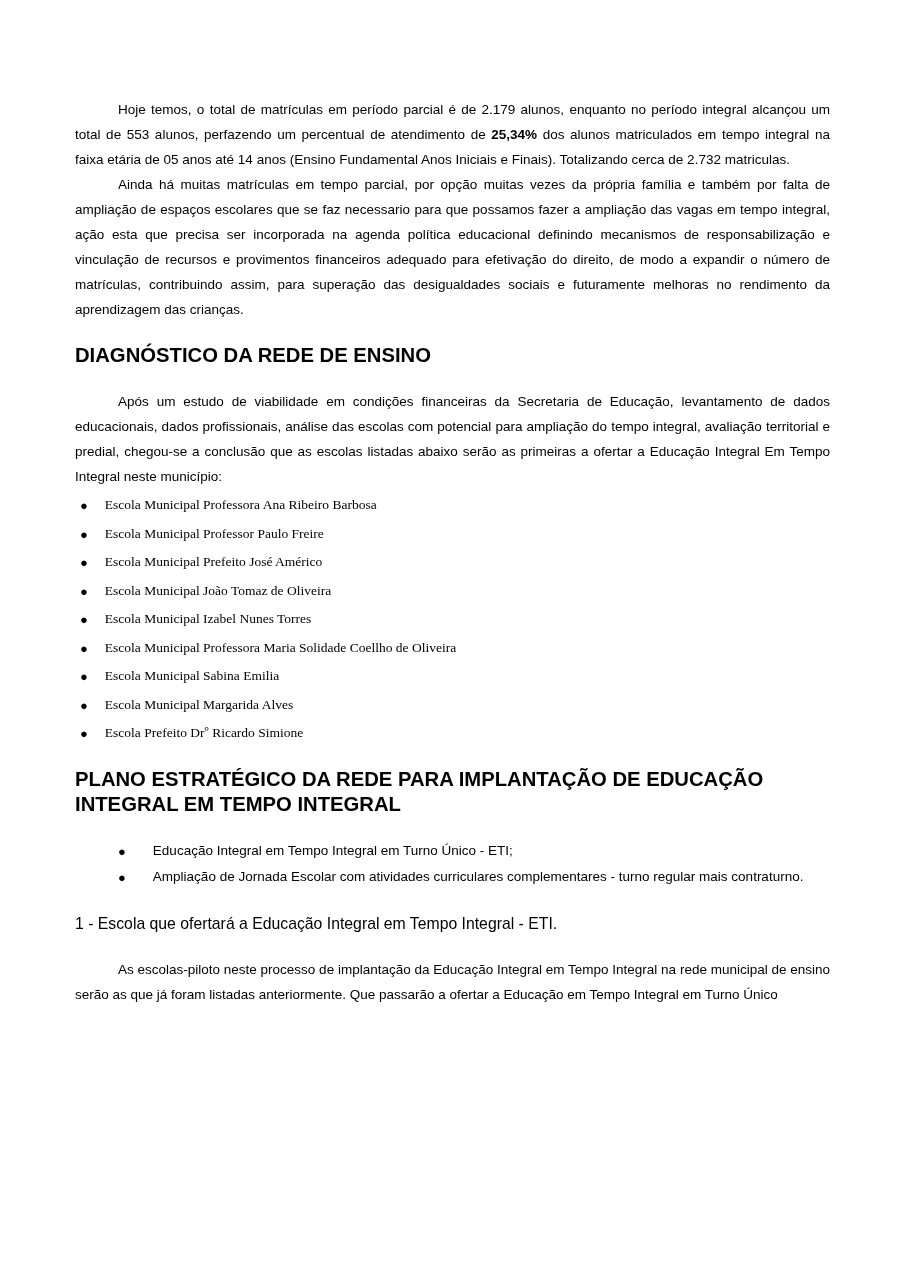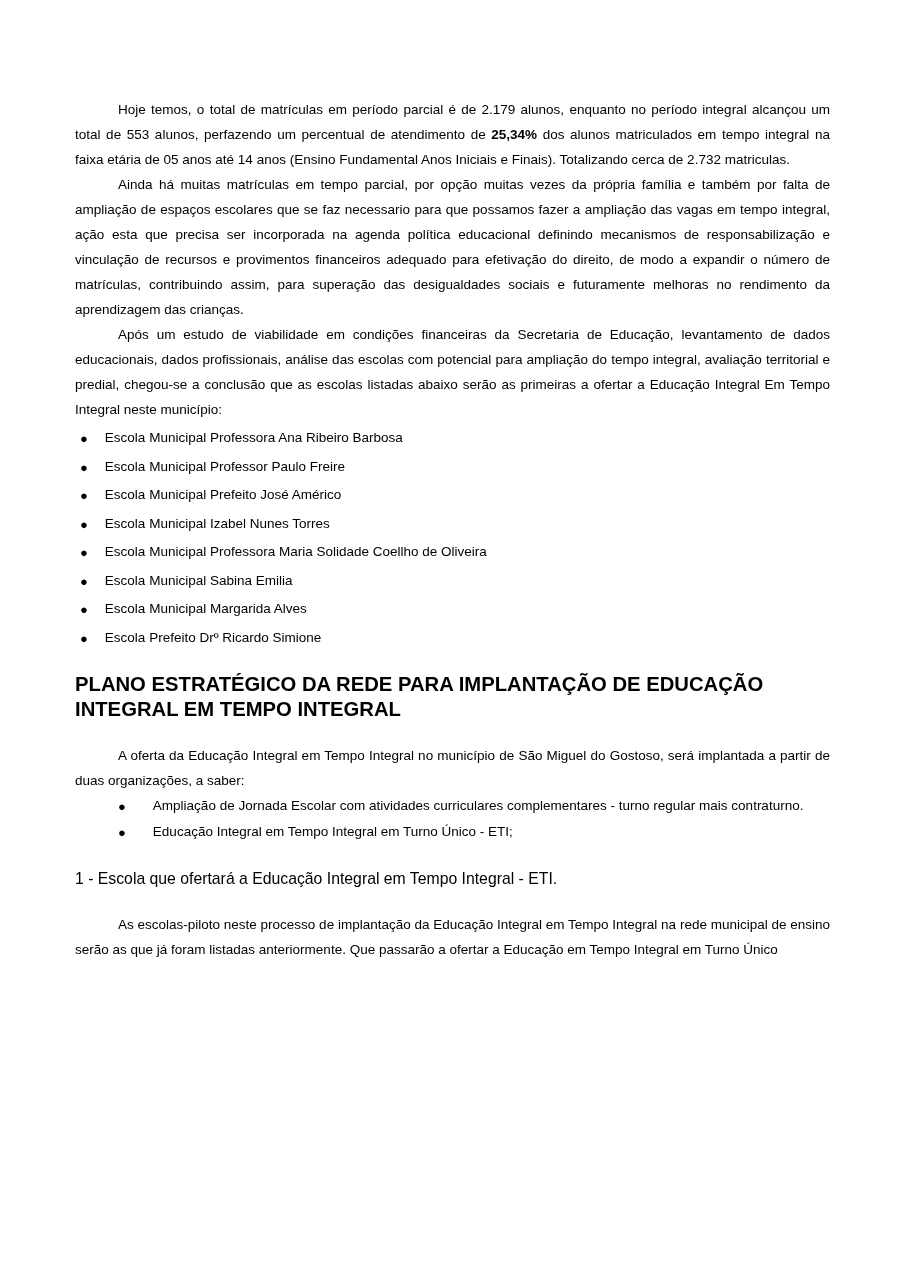--- a/index.html
+++ b/index.html
@@ -32,20 +32,21 @@
   }
   .heading-sub {
     font-weight: normal;
     text-align: left;
     margin: 21px 0 21px 0;
   }
   .school-list {
     list-style: none;
     margin: 3px 0 0 0;
     padding: 0;
+    font-family: Liberation Serif, serif;
   }
   .school-item {
     padding-left: 5px;
     margin-bottom: 2.5px;
     line-height: 25px;
   }
   .school-item .bullet {
     font-size: 13px;
     margin-right: 17px;
     vertical-align: -1px;
@@ -64,41 +65,42 @@
 </style>
 </head>
 <body>
 
 <div class="page">
 
   <p class="para indent"><span>Hoje temos, o total de matrículas em período parcial é de 2.179 alunos, enquanto no período integral alcançou um total de 553 alunos, perfazendo um percentual de atendimento de </span><strong>25,34%</strong><span> dos alunos matriculados em tempo integral na faixa etária de 05 anos até 14 anos (Ensino Fundamental Anos Iniciais e Finais). Totalizando cerca de 2.732 matriculas.</span></p>
 
   <p class="para indent">Ainda há muitas matrículas em tempo parcial, por opção muitas vezes da própria família e também por falta de ampliação de espaços escolares que se faz necessario para que possamos fazer a ampliação das vagas em tempo integral, ação esta que precisa ser incorporada na agenda política educacional definindo mecanismos de responsabilização e vinculação de recursos e provimentos financeiros adequado para efetivação do direito, de modo a expandir o número de matrículas, contribuindo assim, para superação das desigualdades sociais e futuramente melhoras no rendimento da aprendizagem das crianças.</p>
 
+  <h2 class="heading">DIAGNÓSTICO DA REDE DE ENSINO</h2>
 
   <p class="para indent">Após um estudo de viabilidade em condições financeiras da Secretaria de Educação, levantamento de dados educacionais, dados profissionais, análise das escolas com potencial para ampliação do tempo integral, avaliação territorial e predial, chegou-se a conclusão que as escolas listadas abaixo serão as primeiras a ofertar a Educação Integral Em Tempo Integral neste município:</p>
 
   <ul class="school-list">
     <li class="school-item"><span class="bullet">●</span><span>Escola Municipal Professora Ana Ribeiro Barbosa</span></li>
     <li class="school-item"><span class="bullet">●</span><span>Escola Municipal Professor Paulo Freire</span></li>
     <li class="school-item"><span class="bullet">●</span><span>Escola Municipal Prefeito José  Américo</span></li>
+    <li class="school-item"><span class="bullet">●</span><span>Escola Municipal João Tomaz de Oliveira</span></li>
     <li class="school-item"><span class="bullet">●</span><span>Escola Municipal Izabel Nunes Torres</span></li>
     <li class="school-item"><span class="bullet">●</span><span>Escola Municipal Professora Maria Solidade Coellho de Oliveira</span></li>
     <li class="school-item"><span class="bullet">●</span><span>Escola Municipal Sabina Emilia</span></li>
     <li class="school-item"><span class="bullet">●</span><span>Escola Municipal Margarida Alves</span></li>
     <li class="school-item"><span class="bullet">●</span><span>Escola Prefeito Drº Ricardo Simione</span></li>
   </ul>
 
 
 
   <h2 class="heading">PLANO ESTRATÉGICO DA REDE PARA IMPLANTAÇÃO DE EDUCAÇÃO INTEGRAL EM TEMPO INTEGRAL</h2>
 
-  <p class="para indent">A oferta da Educação Integral em Tempo Integral no município de São Miguel do Gostoso, será implantada a partir de duas organizações, a saber:</p>
+
+  <p class="org-item"><span class="bullet">●</span><span>Educação Integral em Tempo Integral em Turno Único - ETI;</span></p>
 
   <p class="org-item"><span class="bullet">●</span><span>Ampliação de Jornada Escolar com atividades curriculares complementares - turno regular mais contraturno.</span></p>
-
-  <p class="org-item"><span class="bullet">●</span><span>Educação Integral em Tempo Integral em Turno Único - ETI;</span></p>
 
   <h3 class="heading-sub">1 - Escola que ofertará a Educação Integral em Tempo Integral  - ETI.</h3>
 
   <p class="para indent">As escolas-piloto neste processo de implantação da Educação Integral em  Tempo Integral na rede municipal de ensino serão as que já foram listadas anteriormente. Que passarão a ofertar  a Educação em Tempo Integral em Turno Único</p>
 
 </div>
 
 </body></html>

